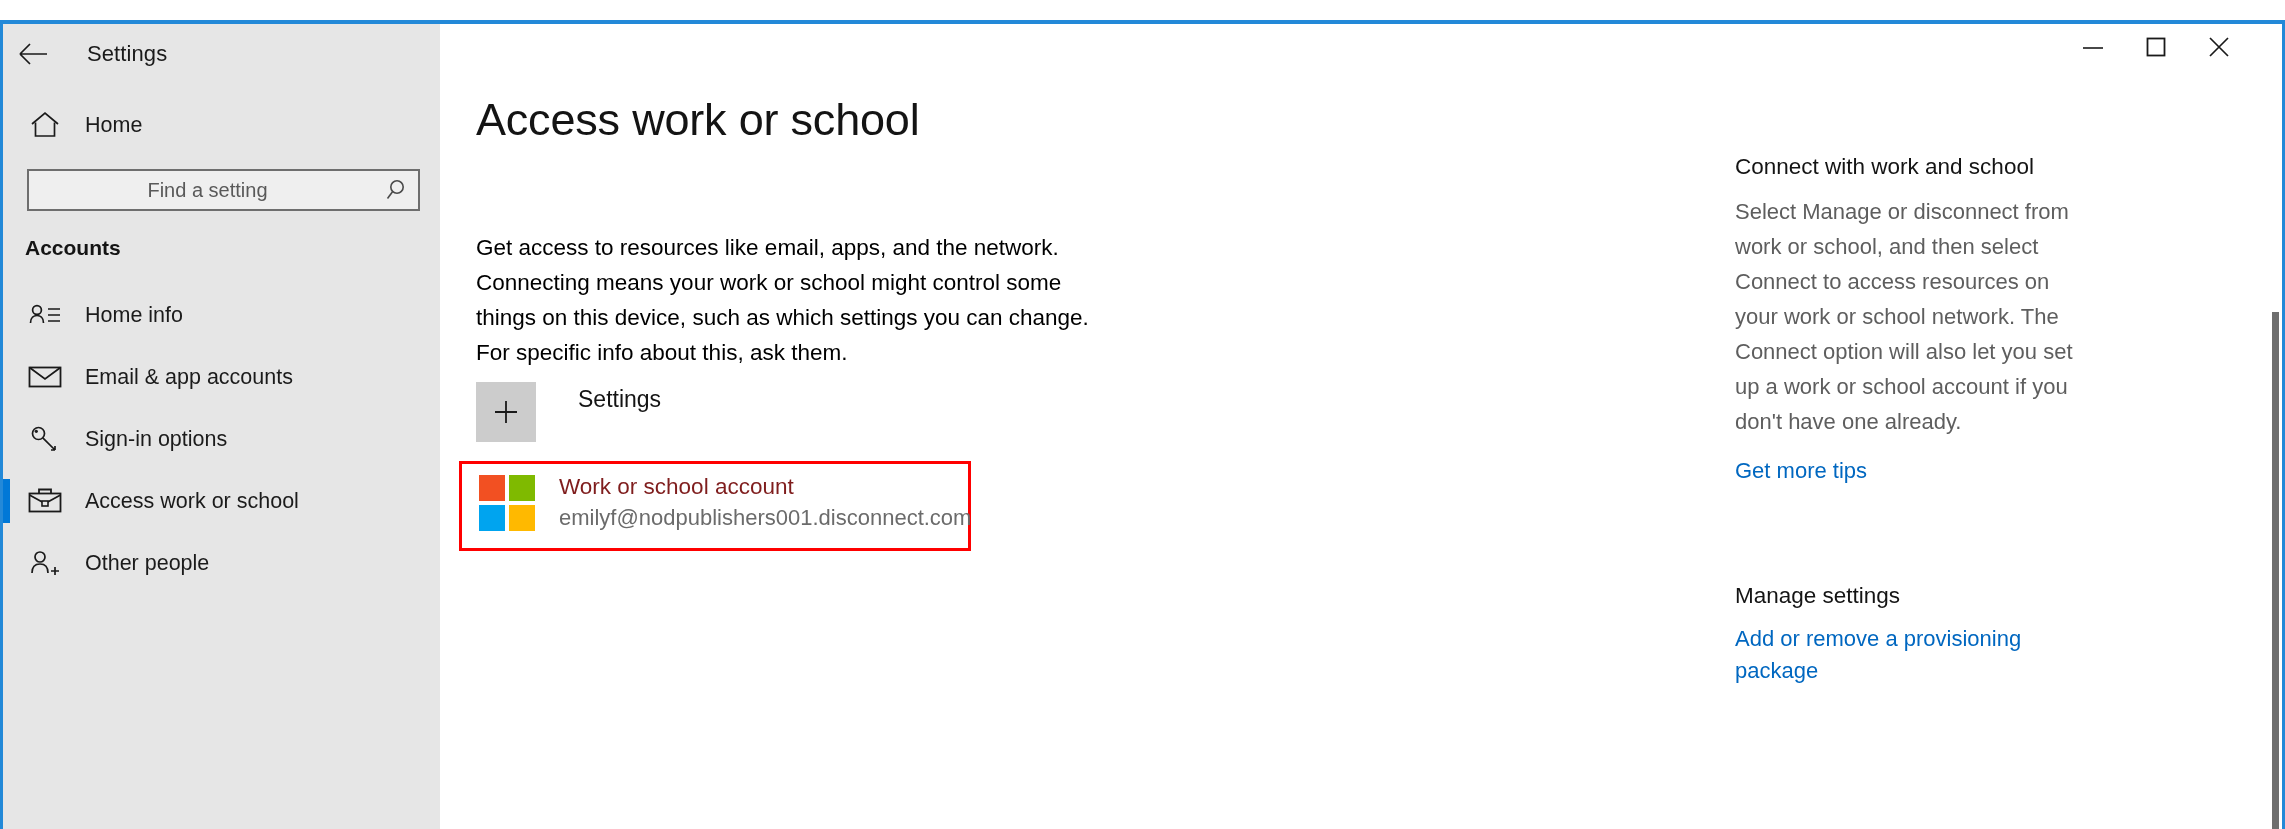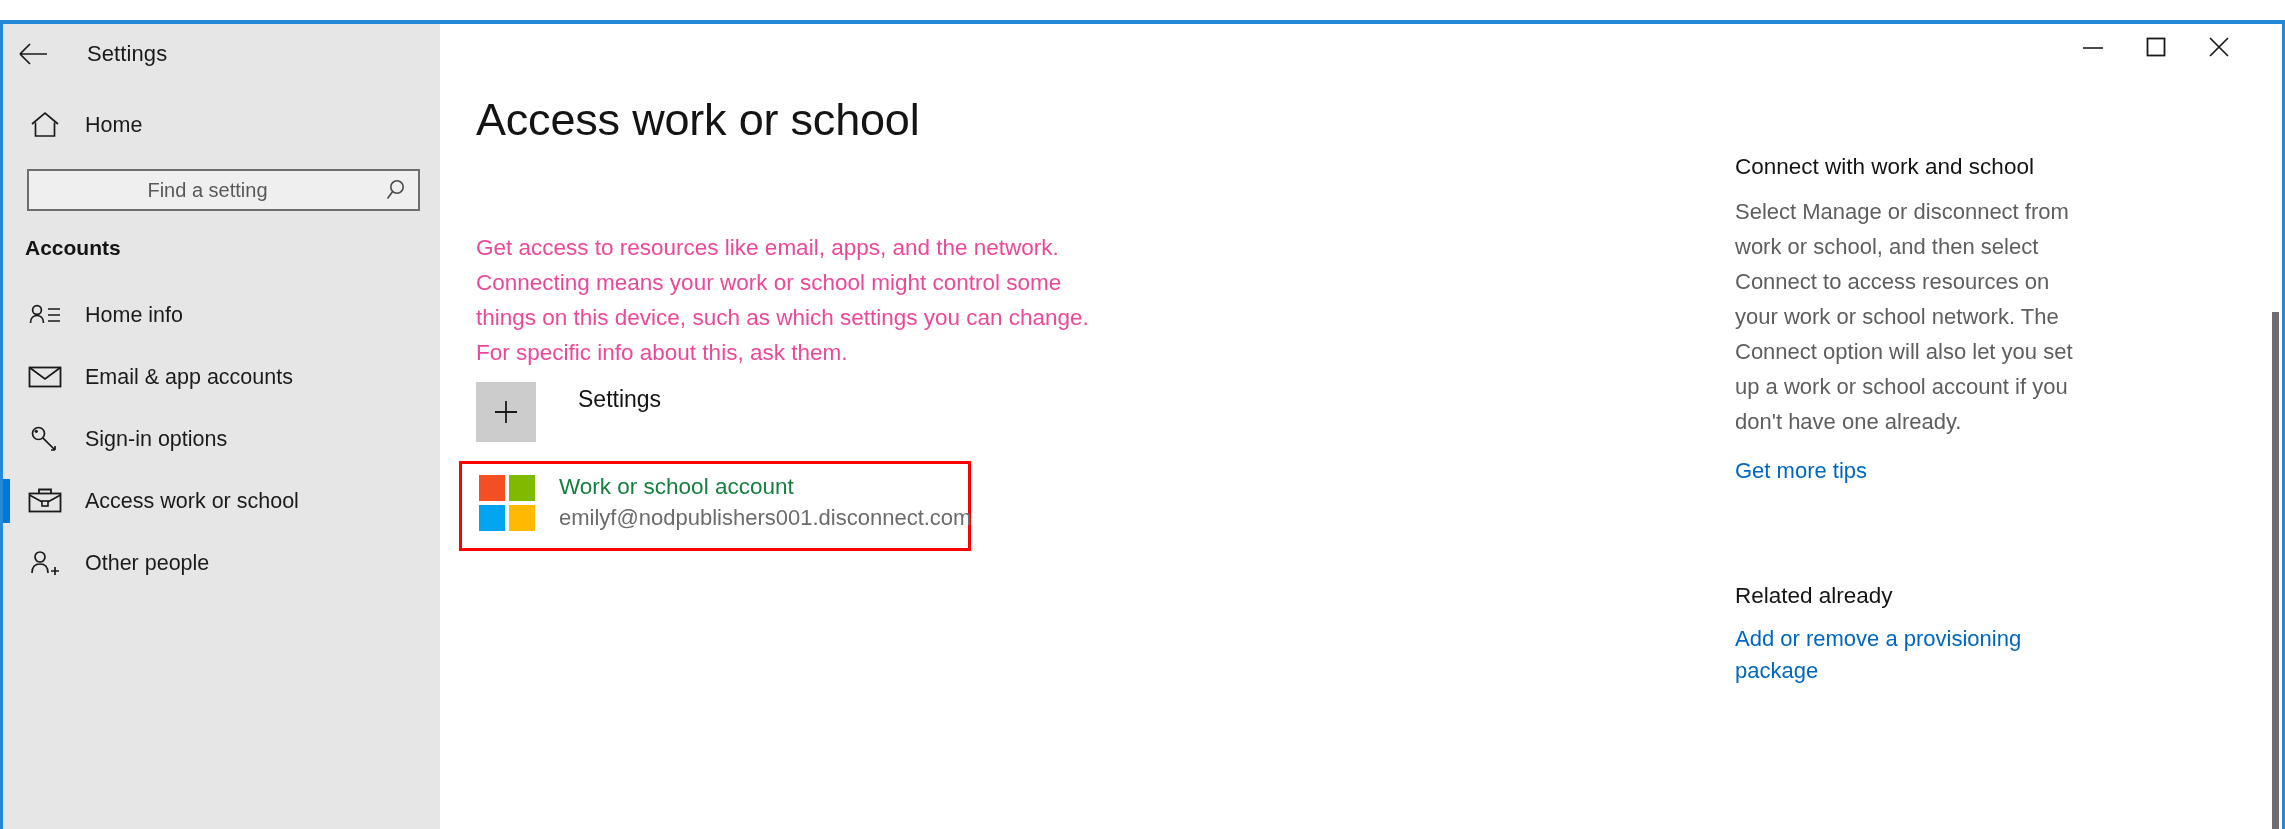--- a/index.html
+++ b/index.html
@@ -111,21 +111,21 @@
     background: #ffffff;
   }
   #page-title {
     position: absolute; left: 36px; top: 10px;
     font-size: 45px; font-weight: 300; color: #141414;
     letter-spacing: -.2px;
   }
   #intro {
     position: absolute; left: 36px; top: 146px;
     width: 620px;
-    font-size: 22.5px; line-height: 35px; color: #ec4899;
+    font-size: 22.5px; line-height: 35px; color: #000000;
   }
   
   #connect-row {
     position: absolute; left: 36px; top: 298px;
     display: flex; align-items: center; cursor: default;
   }
   #connect-tile {
     width: 60px; height: 60px;
     background: #CCCCCC;
     display: flex; align-items: center; justify-content: center;
@@ -147,21 +147,21 @@
   }
   #ms-logo {
     width: 56px; height: 56px;
     display: grid;
     grid-template-columns: 26px 26px;
     grid-template-rows: 26px 26px;
     gap: 4px;
   }
   .sq { width: 26px; height: 26px; }
   #account-text { margin-left: 24px; }
-  #account-name { font-size: 22.5px; color: #15803d; line-height: 30px; }
+  #account-name { font-size: 22.5px; color: #7f1d1d; line-height: 30px; }
   #account-email { font-size: 22px; color: #6b6b6b; line-height: 32px; }
   
   #rightpanel {
     position: absolute; left: 1295px; top: 70px;
     width: 360px;
   }
   .rp-head {
     font-size: 22.5px; color: #141414;
     margin-bottom: 14px;
   }
@@ -339,21 +339,21 @@
           <div id="account-name">Work or school account</div>
           <div id="account-email">emilyf@nodpublishers001.disconnect.com</div>
         </div>
       </div>
     </div>
 
     <div id="rightpanel">
       <div class="rp-head">Connect with work and school</div>
       <div class="rp-body">Select Manage or disconnect from work or school, and then select Connect to access resources on your work or school network. The Connect option will also let you set up a work or school account if you don't have one already.</div>
       <a class="rp-link" id="rp-tips">Get more tips</a>
-      <div class="rp-head" id="rp-related-head">Related already</div>
+      <div class="rp-head" id="rp-related-head">Manage settings</div>
       <a class="rp-link" id="rp-provlink">Add or remove a provisioning package</a>
     </div>
 
     <div id="scrollbar">
       <div id="scroll-thumb"></div>
     </div>
 
   </div>
 </div>
 

